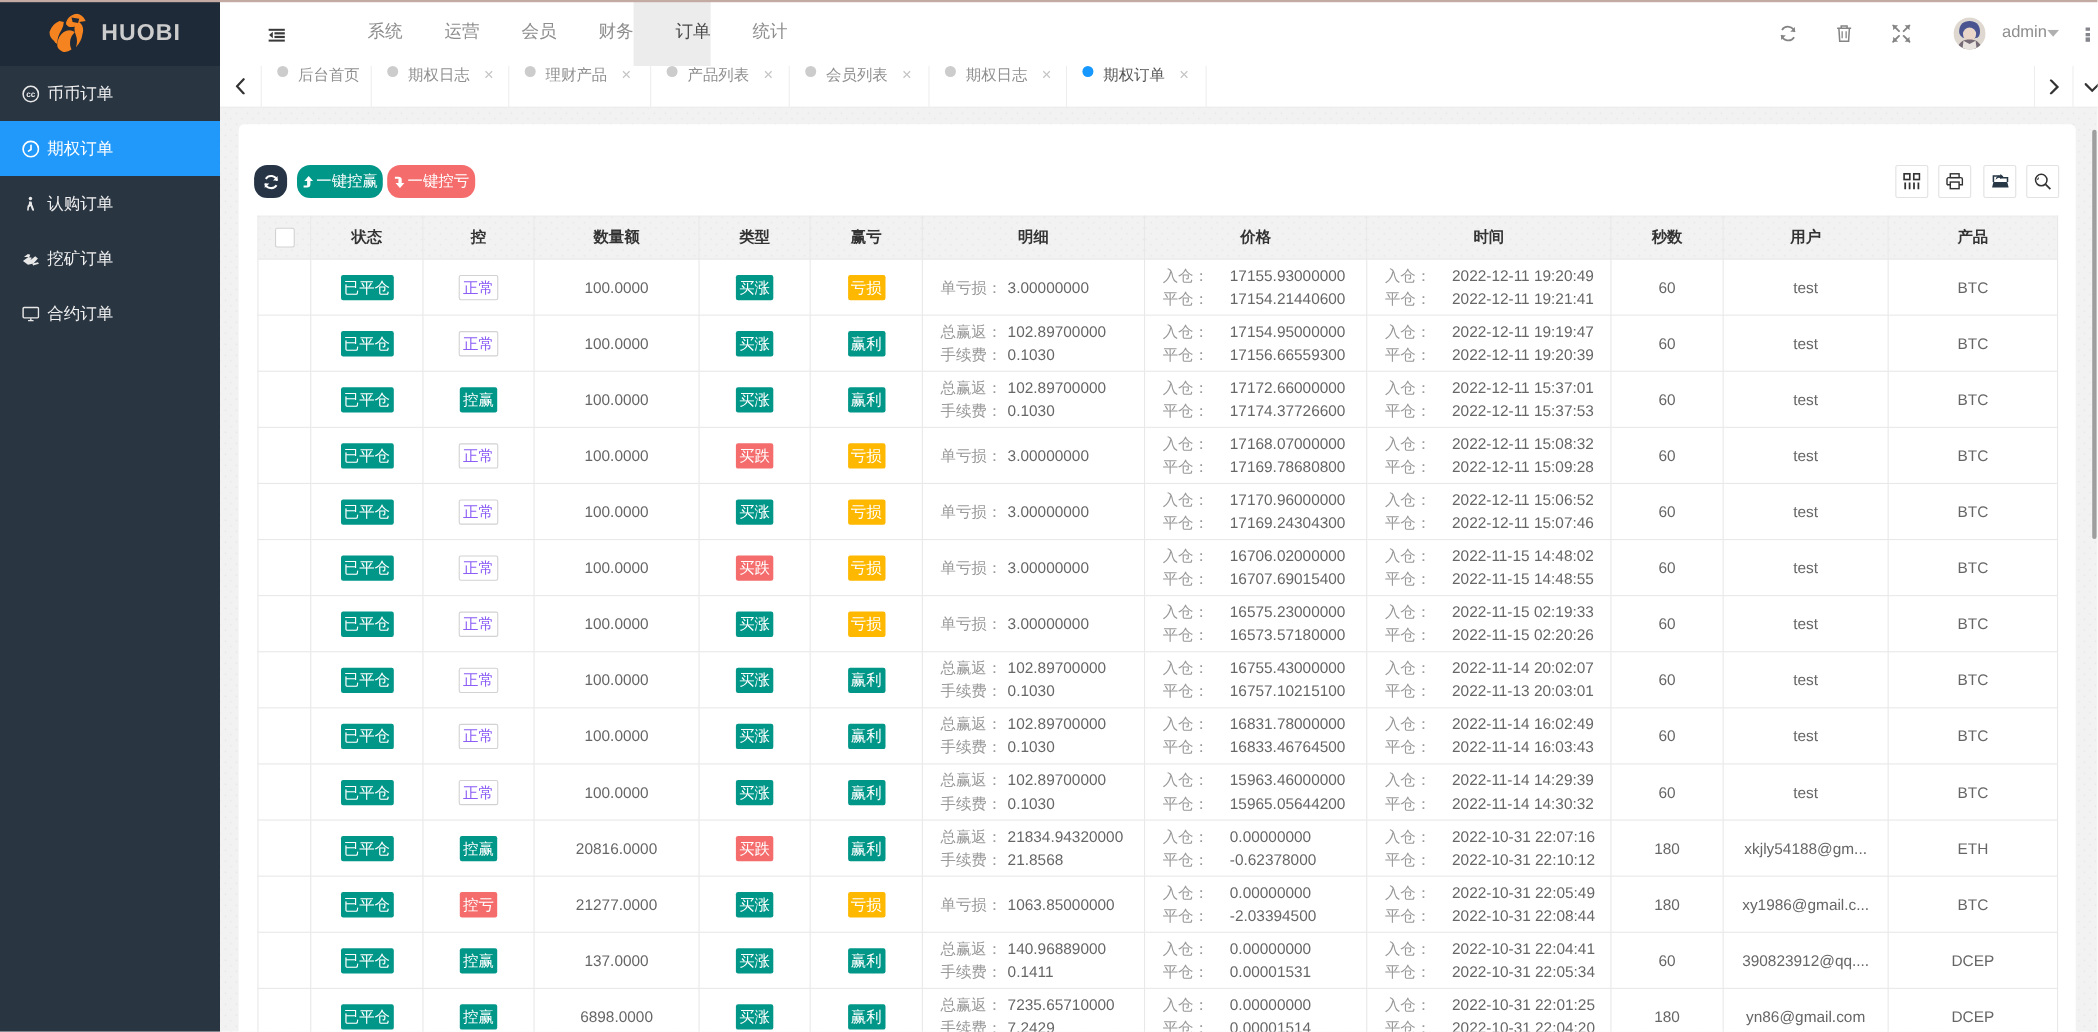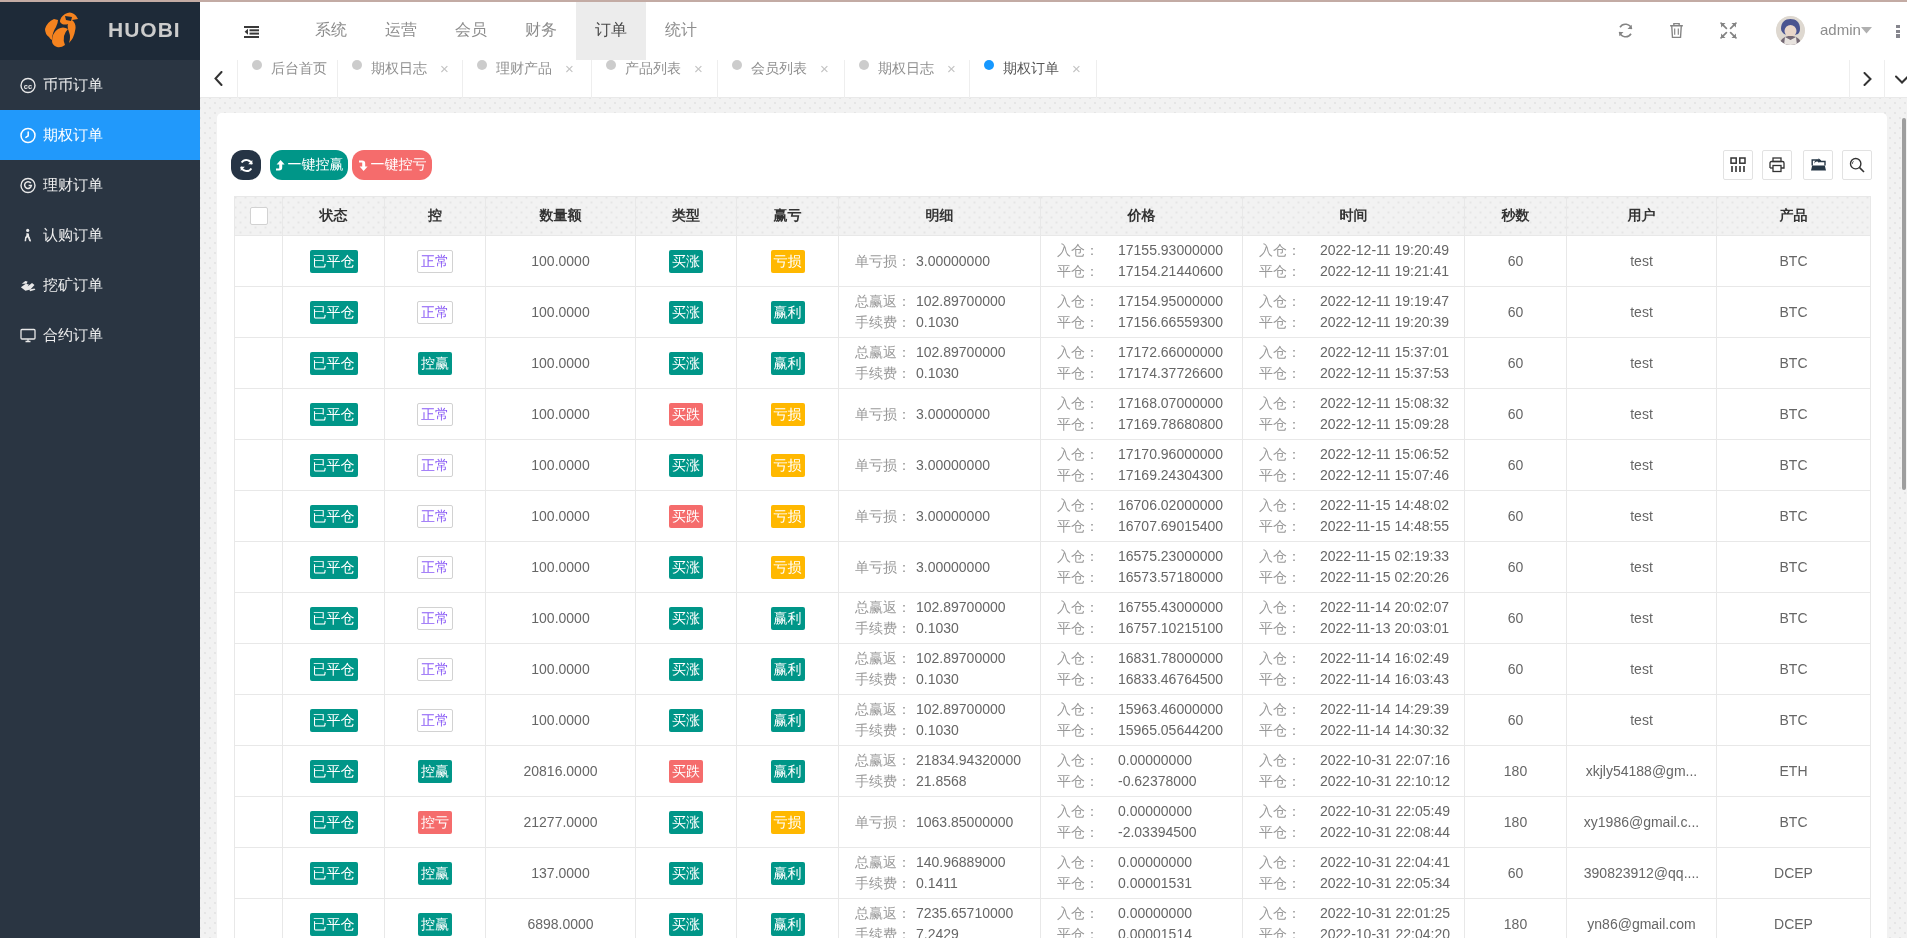--- a/index.html
+++ b/index.html
@@ -1,28 +1,28 @@
 <!DOCTYPE html>
 <html><head><meta charset="utf-8"><style>
 *{margin:0;padding:0;box-sizing:border-box}
 html,body{width:1907px;height:938px;overflow:hidden;font-family:"Liberation Sans",sans-serif}
 #page{position:relative;width:1907px;height:938px;background:#fff}
 
 #topline{position:absolute;left:0;top:0;width:1907px;height:2px;background:#c3aba4;z-index:50}
 
 #side{position:absolute;left:0;top:0;width:200px;height:938px;background:#2a3542;z-index:10}
 #logo{height:60px;background:#1e2a38;display:flex;align-items:center;padding-left:44px}
-#logo .lt{font-size:21px;font-weight:bold;color:#ccc;letter-spacing:1px;margin-left:30px}
+#logo .lt{font-size:21px;font-weight:bold;color:#ccc;letter-spacing:1px;margin-left:14px}
 .mi{height:50px;display:flex;align-items:center;padding-left:20px;color:#f0f0f0;font-size:15px;cursor:pointer}
 .mi.on{background:#2199fb;color:#fff}
 .mic{width:16px;display:inline-flex;align-items:flex-start;margin-right:7px}
 
 #hdr{position:absolute;left:200px;top:0;width:1707px;height:60px;background:#fff;z-index:5}
 #hamb{position:absolute;left:44px;top:26px}
-.nav{position:absolute;top:0;height:60px;width:70px;text-align:center;line-height:60px;font-size:16px;color:#8d8d8d}
+.nav{position:absolute;top:0;height:60px;width:70px;text-align:right;line-height:60px;font-size:16px;color:#8d8d8d}
 .nav.sel{background:#ececec;color:#494949}
 .hico{position:absolute;top:22px;color:#848484}
 
 #tabs{position:absolute;left:200px;top:60px;width:1707px;height:38px;background:#fff;border-bottom:1px solid #e9e9e9;z-index:5}
 .tbtn{position:absolute;top:0;height:38px;line-height:37px;text-align:center;color:#333}
 .tab{position:absolute;top:0;height:38px;border-right:1px solid #eee;display:flex;align-items:flex-start;font-size:14px;color:#8f8f8f}
 .tab .dot{width:10px;height:10px;border-radius:50%;background:#ccc;margin-left:14px;margin-right:9px}
 .tab .tt{letter-spacing:0}
 .tab .tx{margin-left:13px;color:#c3c3c3;font-size:15px}
 .tab.act{color:#555}
@@ -79,29 +79,20 @@
           <span>币币订单</span>
         </div>
         <div class="mi on">
           <span class="mic">
             <svg viewBox="0 0 16 16" width="17" height="17">
               <circle cx="8" cy="8" r="7" fill="none" stroke="#fff" stroke-width="1.5"></circle>
               <path d="M8.2 4.6V8.4L5.9 9.9" fill="none" stroke="#fff" stroke-width="1.5" stroke-linecap="round"></path>
             </svg>
           </span>
           <span>期权订单</span>
-        </div>
-        <div class="mi">
-          <span class="mic">
-            <svg viewBox="0 0 16 16" width="17" height="17">
-              <circle cx="8" cy="8" r="7" fill="none" stroke="#e8e8e8" stroke-width="1.4"></circle>
-              <path d="M10.8 5.6A3.4 3.4 0 1 0 11.4 8H8.6" fill="none" stroke="#e8e8e8" stroke-width="1.5"></path>
-            </svg>
-          </span>
-          <span>理财订单</span>
         </div>
         <div class="mi">
           <span class="mic">
             <svg viewBox="0 0 16 16" width="15" height="15">
               <circle cx="8.2" cy="2.6" r="1.7" fill="#e8e8e8"></circle>
               <path d="M7 5.2l2.4.6.5 3.4 1.8 5h-1.8l-1.6-4.4-1.5 1.2-.3 3.2H4.9l.5-4.4 1.2-1.6z" fill="#e8e8e8"></path>
               <path d="M9.8 9.5l1.4 4.7" stroke="#e8e8e8" stroke-width="1"></path>
             </svg>
           </span>
           <span>认购订单</span>

